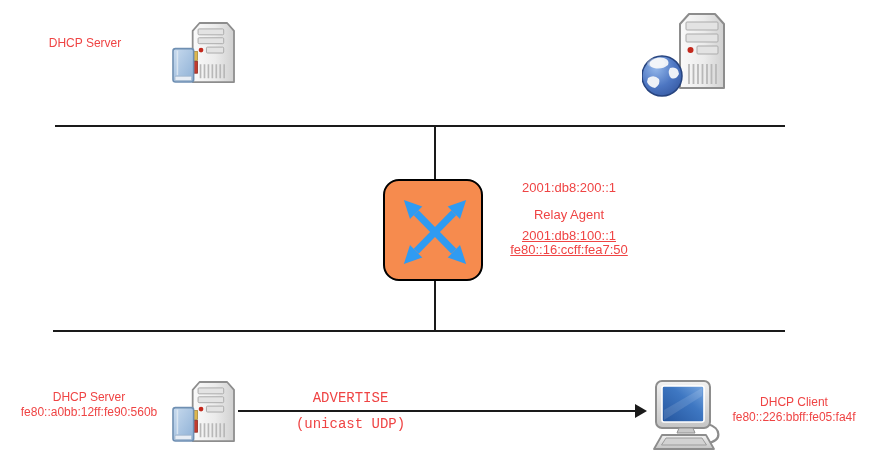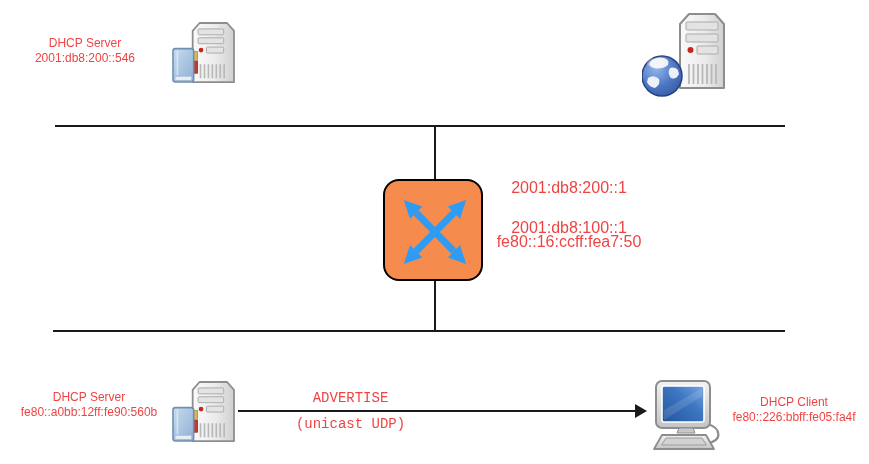--- a/index.html
+++ b/index.html
@@ -11,24 +11,24 @@
   .node-label{font-size:12px; line-height:15px; text-align:center; white-space:nowrap;}
   .hline{height:2px; background:#1a1a1a;}
   .vline{width:2px; background:#1a1a1a;}
   .router-box{
     left:383px; top:179px; width:100px; height:102px; box-sizing:border-box;
     background:#f68b4e; border:2px solid #000; border-radius:16px;
   }
   .router-arrows{position:absolute; left:9px; top:9px; width:82px; height:84px;}
   .router-text{
     left:488px; top:181px; width:162px; text-align:center;
-    font-size:16px; line-height:14px;
+    font-size:13px; line-height:14px;
   }
   .rt-name{margin-top:13px;}
-  .rt-down{margin-top:26px;}
+  .rt-down{margin-top:7px;text-decoration:underline;}
   .msg-line{left:238px; top:410px; width:399px; height:2px; background:#1a1a1a;}
   .msg-head{
     left:635px; top:404px; width:0; height:0;
     border-top:7px solid transparent; border-bottom:7px solid transparent;
     border-left:12px solid #1a1a1a;
   }
   .mono{
     font-family:"Liberation Mono","DejaVu Sans Mono",monospace;
     font-size:14px; line-height:16px; text-align:center; white-space:nowrap;
   }
@@ -80,21 +80,20 @@
       <rect x="17" y="32" width="21" height="8" rx="1" fill="#e3e3e3" stroke="#ababab" stroke-width="1"></rect>
       <path d="M9,50 V70 M13.5,50 V70 M18,50 V70 M22.5,50 V70 M27,50 V70 M31.5,50 V70 M36,50 V70" stroke="#b8b8b8" stroke-width="1.8" fill="none"></path>
     </g>
   </defs>
 </svg>
 
 <div class="canvas">
 
   <div class="abs node-label" style="left:10px; top:36px; width:150px;">
     <div>DHCP Server</div>
-    <div>2001:db8:200::546</div>
   </div>
 
   <div class="abs" style="left:172px; top:22px;">
     <svg viewBox="0 0 64 66" width="63" height="65">
       <use href="#tower-sm" x="21" y="1"></use>
       <rect x="20" y="30" width="6" height="9" fill="#dcb64e" stroke="#ab8b39" stroke-width="0.8"></rect>
       <rect x="20" y="40" width="6" height="12" fill="#c23b2e" stroke="#93291f" stroke-width="0.8"></rect>
       <rect x="1" y="27" width="21" height="34" rx="2.5" fill="url(#gBook)" stroke="#6f8fb2" stroke-width="1.6"></rect>
       <rect x="3" y="55" width="17" height="4.5" rx="1" fill="#e7edf5" stroke="#9db3c9" stroke-width="0.8"></rect>
       <path d="M5.5,29 V54" stroke="#e2ebf4" stroke-width="1.6" opacity="0.8"></path>
@@ -127,20 +126,21 @@
         <polygon points="88,12 80.5,34.5 65.5,19.5"></polygon>
         <polygon points="12,88 19.5,65.5 34.5,80.5"></polygon>
         <polygon points="88,88 65.5,80.5 80.5,65.5"></polygon>
       </g>
     </svg>
   </div>
 
   <div class="abs router-text">
     <div class="rt-addr">2001:db8:200::1</div>
     <div class="rt-name">
+      <div>Relay Agent</div>
     </div>
     <div class="rt-down">
       <div>2001:db8:100::1</div>
       <div>fe80::16:ccff:fea7:50</div>
     </div>
   </div>
 
   <div class="abs node-label" style="left:0px; top:390px; width:178px;">
     <div>DHCP Server</div>
     <div>fe80::a0bb:12ff:fe90:560b</div>

